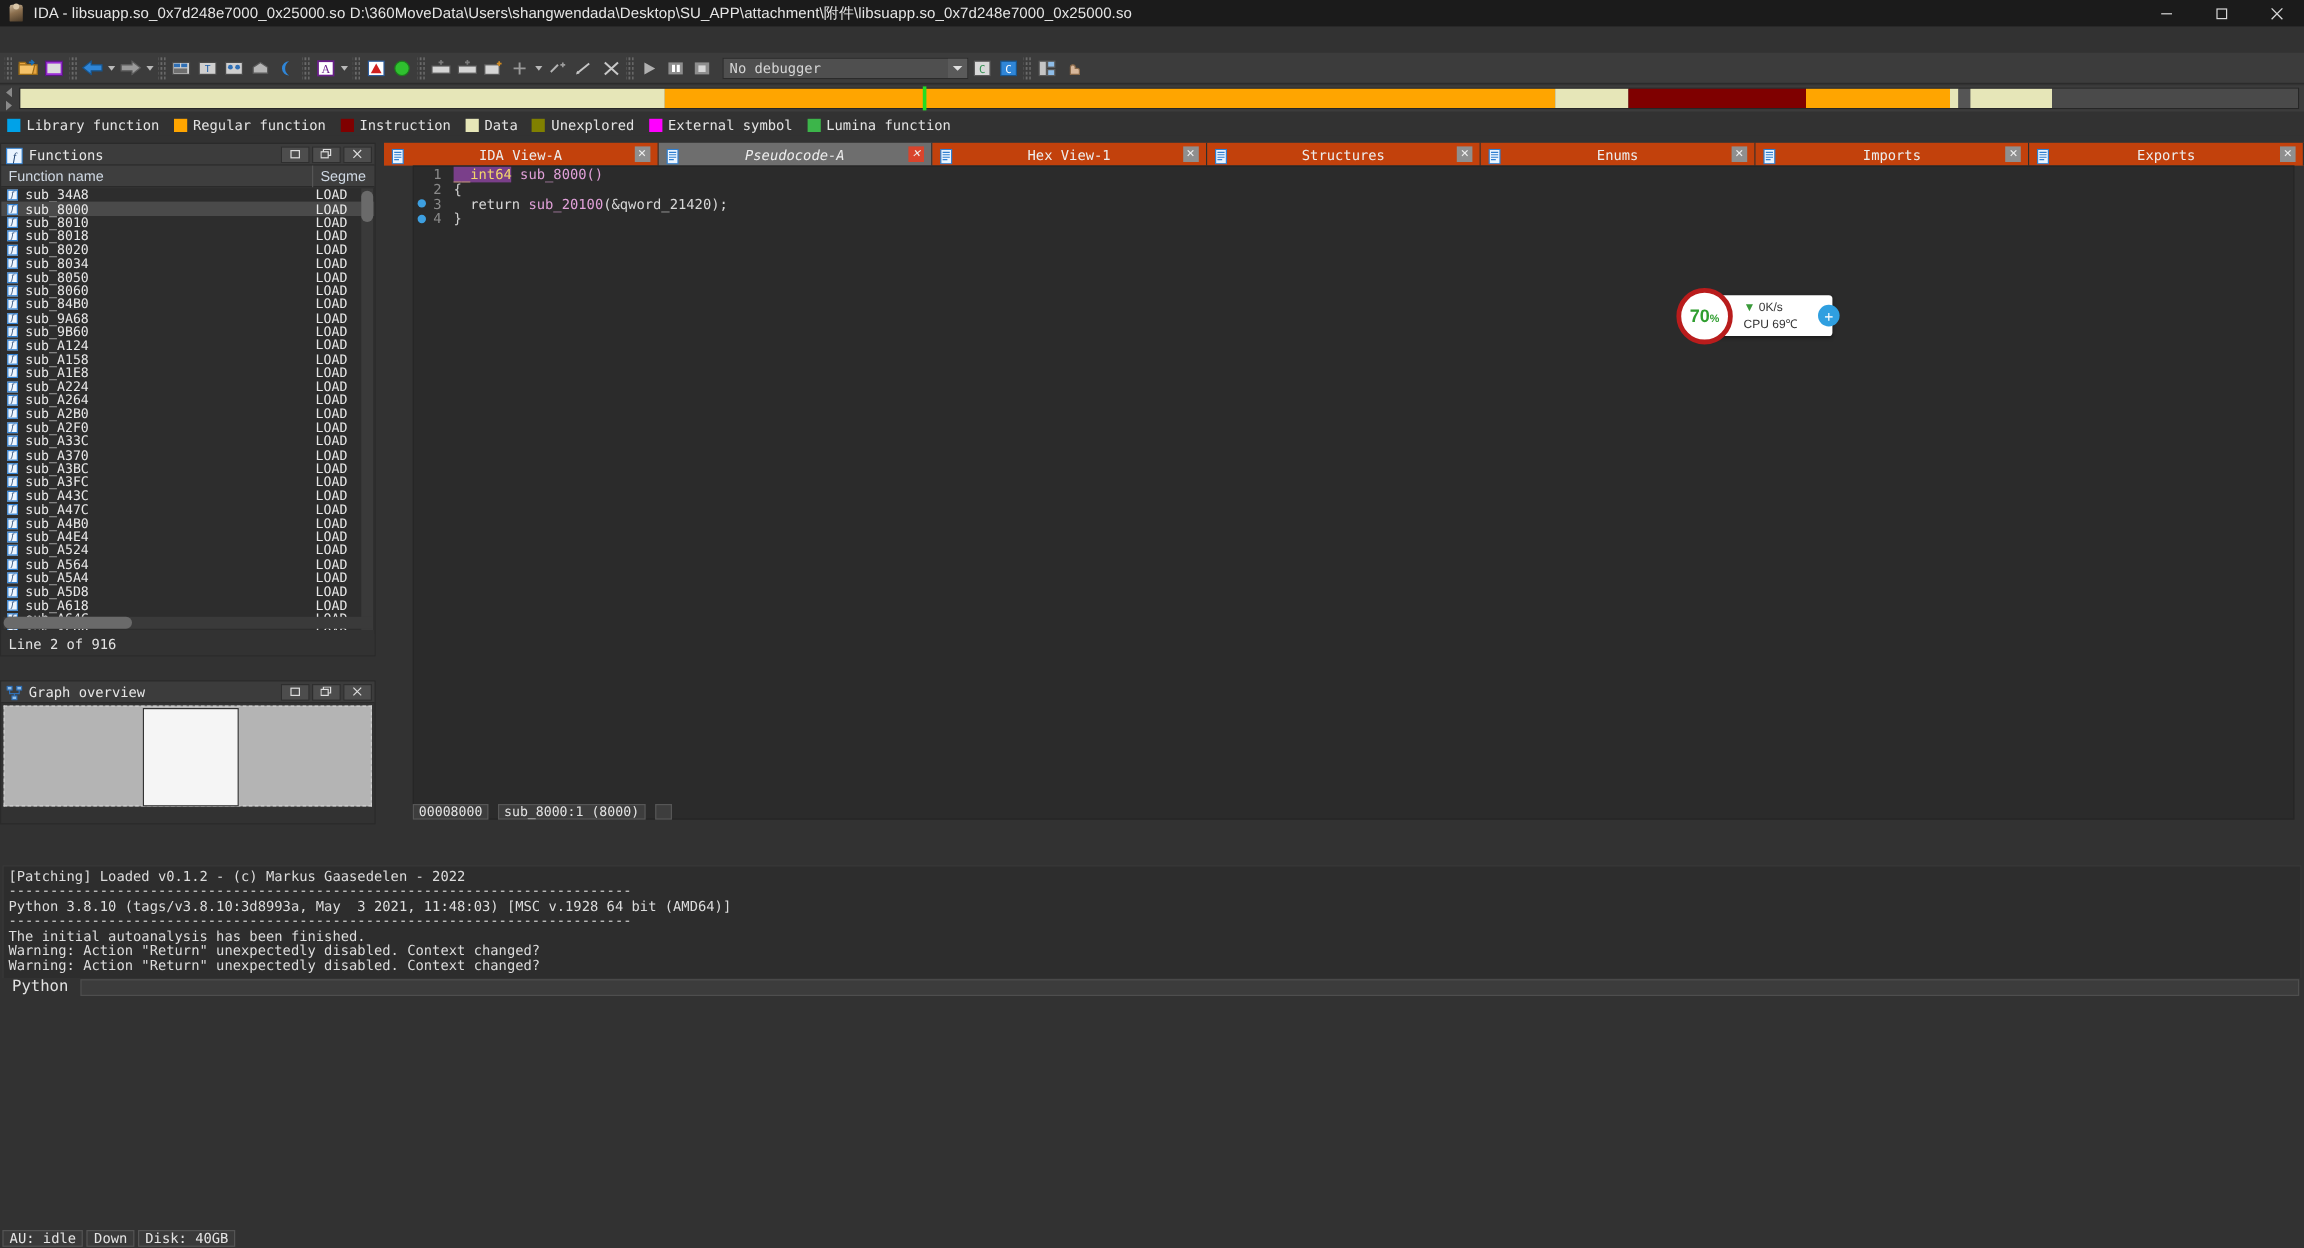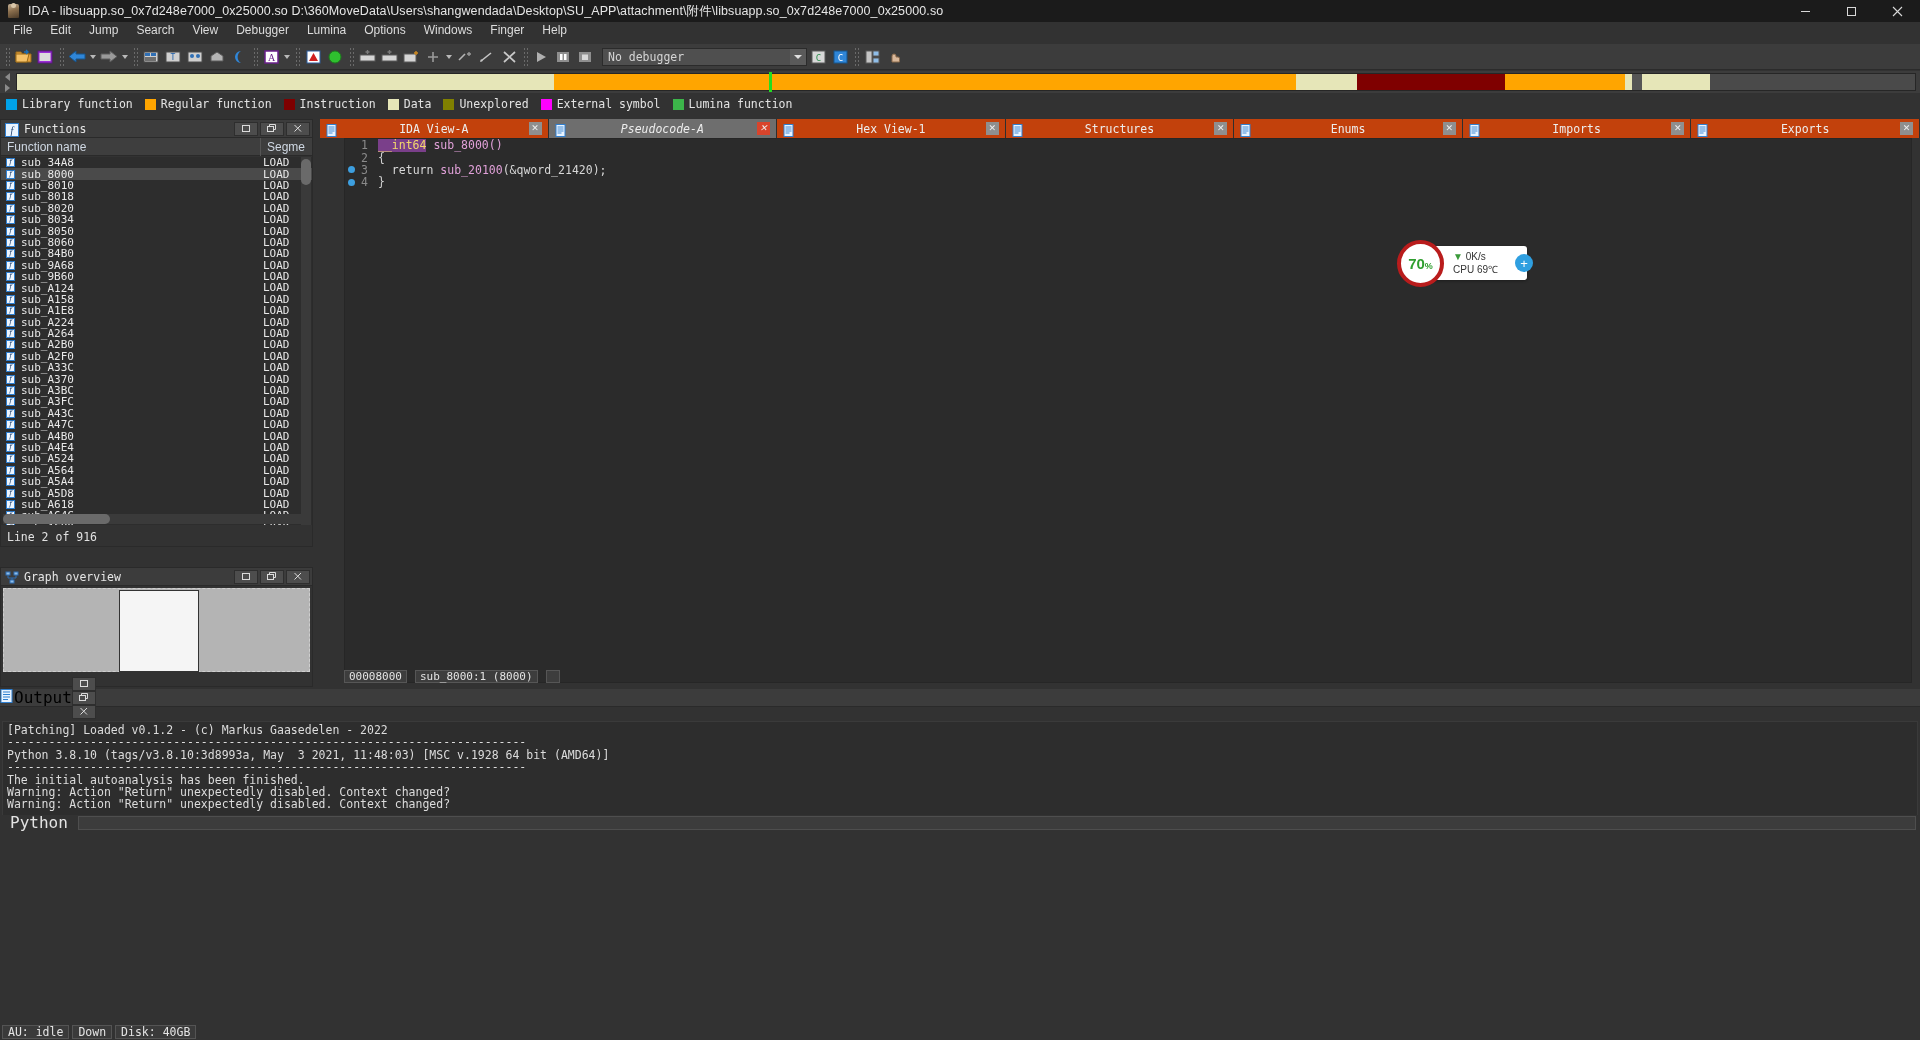--- a/index.html
+++ b/index.html
@@ -284,21 +284,21 @@
   }
   .out-line{
     height:12.4px; color:#dcdcdc; font-family:"DejaVu Sans Mono",monospace;
     font-size:11.5px; white-space:pre; padding-left:4px;
   }
   .pybar{
     position:absolute; left:0; top:815px; width:1920px; height:16px; background:#323232;
     display:flex; align-items:center;
   }
   .pytab{
-    color:#e3e3e3;font-family:"DejaVu Sans Mono",monospace;font-size:16px;
+    color:#e3e3e3;font-family:"DejaVu Sans Mono",monospace;font-size:13px;
     padding:0 10px; height:16px; line-height:16px;
   }
   .pyinput{
     flex:1 1 auto; height:14px; background:#3c3c3c; border:1px solid #4e4e4e; margin-right:4px;
   }
   .statusbar{
     position:absolute; left:0; bottom:0; width:1920px; height:16px; background:#323232;
     display:flex; align-items:center; gap:3px; padding-left:2px;
   }
   .sb-cell{
@@ -331,33 +331,20 @@
           </svg>
       </div>
       <div class="winbtn close">
         <svg width="11" height="11" viewBox="0 0 11 11">
             <path d="M1,1 L10,10 M10,1 L1,10" stroke="#d8d8d8" stroke-width="1.1"></path>
           </svg>
       </div>
     </div>
   </div>
 
-  <div class="menubar">
-    <div class="menuitem">File</div>
-    <div class="menuitem">Edit</div>
-    <div class="menuitem">Jump</div>
-    <div class="menuitem">Search</div>
-    <div class="menuitem">View</div>
-    <div class="menuitem">Debugger</div>
-    <div class="menuitem">Lumina</div>
-    <div class="menuitem">Options</div>
-    <div class="menuitem">Windows</div>
-    <div class="menuitem">Finger</div>
-    <div class="menuitem">Help</div>
-  </div>
 
   <div class="toolbar">
     <div class="tgrip"></div>
     <div class="tbtn">
       <svg width="17" height="15" viewBox="0 0 17 15">
           <path d="M1,3 h5 l1.5,2 H16 v8 H1 z" fill="#e8a33d" stroke="#9a6b18"></path>
           <path d="M1,5 h13 l-2,8 H1 z" fill="#f5c268" stroke="#9a6b18"></path>
           <path d="M9,3 l4,0 M11,1 l2,2 l-2,2" stroke="#1a6fb5" stroke-width="1.4" fill="none"></path>
         </svg>
     </div>
@@ -908,47 +895,20 @@
     <div class="cpu-plus">+</div>
   </div>
 
   <div class="pstatus">
     <div class="cell">00008000</div>
     <div class="cell">sub_8000:1  (8000)</div>
     <div class="cell blank"></div>
   </div>
 
   <div class="output">
-    <div class="out-head">
-      <div class="pt-ico">
-        <svg width="14" height="14" viewBox="0 0 14 14">
-            <rect x="1" y="0.5" width="11" height="13" fill="#eaf4ff" stroke="#2f7fd0"></rect>
-            <path d="M3,3 h7 M3,5.5 h7 M3,8 h7 M3,10.5 h5" stroke="#2f7fd0"></path>
-          </svg>
-      </div>
-      <div class="pt-text">Output</div>
-      <div class="pt-btns">
-        <div class="ptb">
-          <svg width="10" height="9" viewBox="0 0 10 9">
-              <rect x="1.5" y="1.5" width="7" height="6" fill="none" stroke="#dcdcdc"></rect>
-            </svg>
-        </div>
-        <div class="ptb">
-          <svg width="10" height="9" viewBox="0 0 10 9">
-              <rect x="0.5" y="2.5" width="6" height="5" fill="none" stroke="#dcdcdc"></rect>
-              <path d="M2.5,2.5 V0.5 H8.5 V5.5 H6.5" fill="none" stroke="#dcdcdc"></path>
-            </svg>
-        </div>
-        <div class="ptb">
-          <svg width="10" height="9" viewBox="0 0 10 9">
-              <path d="M1.5,1 L8,7.5 M8,1 L1.5,7.5" stroke="#dcdcdc"></path>
-            </svg>
-        </div>
-      </div>
-    </div>
     <div class="out-body" id="out-body">
         <div class="out-line">[Patching] Loaded v0.1.2 - (c) Markus Gaasedelen - 2022</div>
         <div class="out-line">---------------------------------------------------------------------------</div>
         <div class="out-line">Python 3.8.10 (tags/v3.8.10:3d8993a, May  3 2021, 11:48:03) [MSC v.1928 64 bit (AMD64)]</div>
         <div class="out-line">---------------------------------------------------------------------------</div>
         <div class="out-line">The initial autoanalysis has been finished.</div>
         <div class="out-line">Warning: Action "Return" unexpectedly disabled. Context changed?</div>
         <div class="out-line">Warning: Action "Return" unexpectedly disabled. Context changed?</div>
       </div>
   </div>

